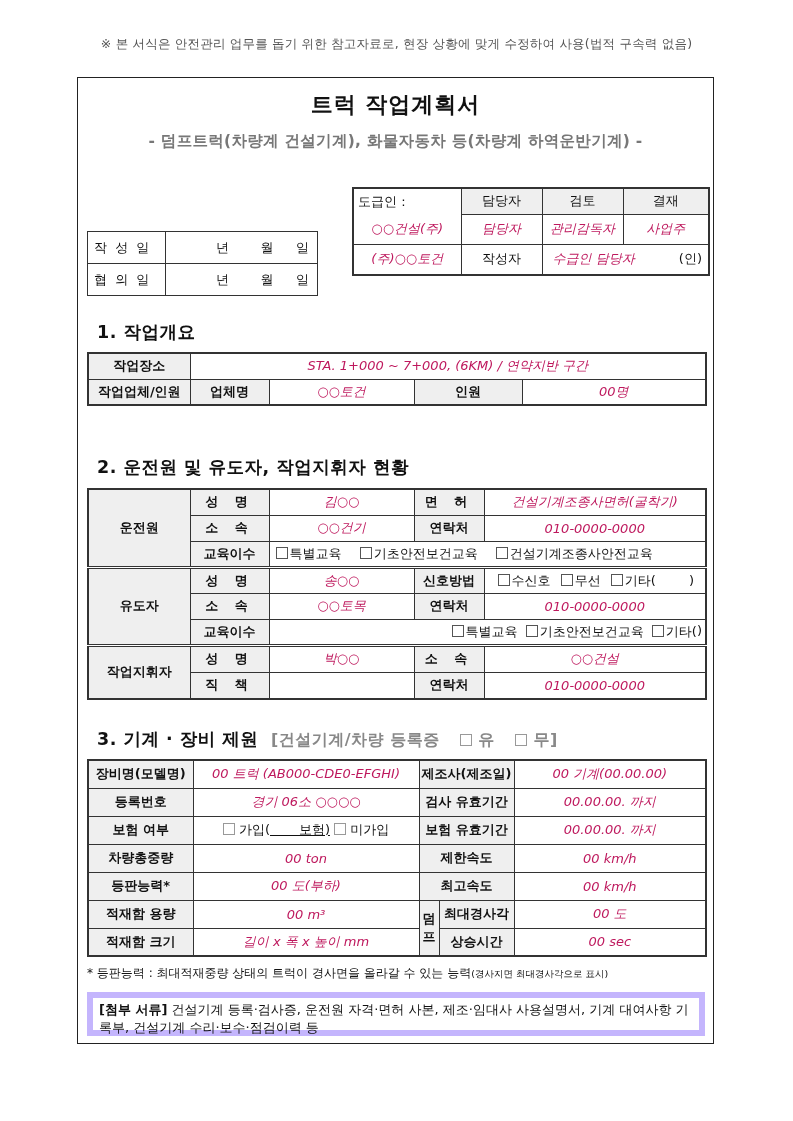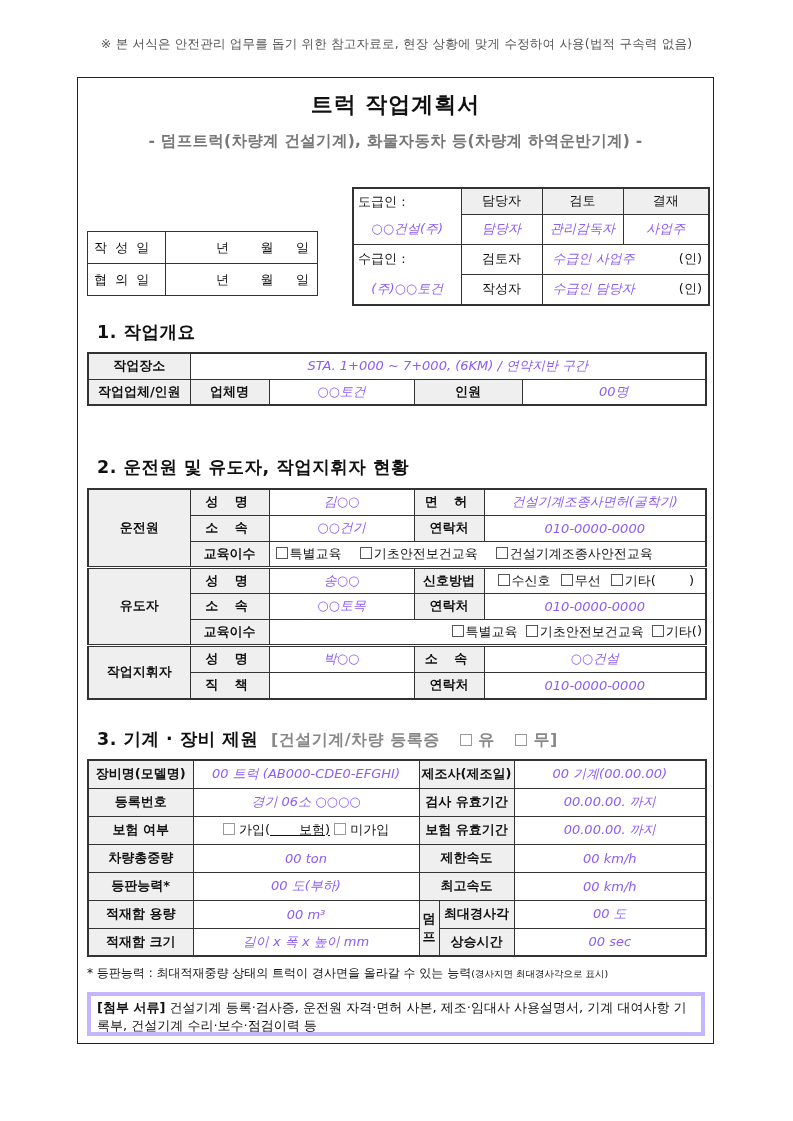--- a/index.html
+++ b/index.html
@@ -4,30 +4,30 @@
 <style>
   html,body{margin:0;padding:0;background:#fff;}
   body{width:793px;height:1121px;position:relative;font-family:"DejaVu Sans","Liberation Sans",sans-serif;color:#111;overflow:hidden;}
   .notice{position:absolute;top:36px;left:0;width:793px;text-align:center;font-size:12.5px;color:#555;letter-spacing:0.2px;}
   .frame{position:absolute;left:77px;top:77px;width:637px;height:967px;border:1px solid #222;box-sizing:border-box;}
   .title{position:absolute;top:90px;left:77px;width:637px;text-align:center;font-size:22px;font-weight:bold;letter-spacing:1px;}
   .subtitle{position:absolute;top:131px;left:77px;width:637px;text-align:center;font-size:15.5px;color:#777;font-weight:bold;letter-spacing:0.3px;}
   table{border-collapse:collapse;position:absolute;table-layout:fixed;}
   td{border:1px solid #333;padding:0;font-size:13px;text-align:center;vertical-align:middle;overflow:hidden;white-space:nowrap;}
   .hd{background:#efefef;font-weight:bold;}
-  .ph{color:#8b5cf6;font-style:italic;}
+  .ph{color:#be185d;font-style:italic;}
   .thick{border:2px solid #333;}
   .sec{position:absolute;left:97px;font-size:17.5px;font-weight:bold;letter-spacing:0.5px;}
   .sec .gray{color:#888;font-size:16px;font-weight:bold;}
   .lt{text-align:left;padding-left:4px;}
   .cb{display:inline-block;width:10px;height:10px;border:1px solid #555;vertical-align:-1px;margin-right:2px;}
   .cbg{display:inline-block;width:10px;height:10px;border:1px solid #999;vertical-align:-1px;}
   .footnote{position:absolute;left:87px;top:965px;font-size:12px;}
   .footnote small{font-size:9.5px;}
-  .attach{position:absolute;left:87px;top:992px;width:618px;height:44px;border:4px solid #c4b5fd;box-sizing:border-box;font-size:13px;padding:3px 6px;line-height:18px;}
+  .attach{position:absolute;left:87px;top:992px;width:618px;height:44px;border:6px solid #c4b5fd;box-sizing:border-box;font-size:13px;padding:3px 6px;line-height:18px;}
   .dblrow td{border-top:3px double #333;}
 </style>
 </head>
 <body>
 
 <div class="notice">※ 본 서식은 안전관리 업무를 돕기 위한 참고자료로, 현장 상황에 맞게 수정하여 사용(법적 구속력 없음)</div>
 <div class="frame"></div>
 <div class="title">트럭 작업계획서</div>
 <div class="subtitle">- 덤프트럭(차량계 건설기계), 화물자동차 등(차량계 하역운반기계) -</div>
 
@@ -69,28 +69,20 @@
     <td class="lt" style="border-bottom:none">도급인 :</td>
     <td class="hd" style="font-weight:normal">담당자</td>
     <td class="hd" style="font-weight:normal">검토</td>
     <td class="hd" style="font-weight:normal">결재</td>
   </tr>
   <tr style="height:30px">
     <td class="ph" style="border-top:none;font-style:italic">○○건설(주)</td>
     <td class="ph">담당자</td>
     <td class="ph">관리감독자</td>
     <td class="ph">사업주</td>
-  </tr>
-  <tr style="height:30px">
-    <td class="lt" style="border-bottom:none">수급인 :</td>
-    <td>검토자</td>
-    <td colspan="2" style="text-align:left;padding-left:10px">
-      <span class="ph">수급인 사업주</span>
-      <span style="float:right;padding-right:6px">(인)</span>
-    </td>
   </tr>
   <tr style="height:31px">
     <td class="ph" style="border-top:none">(주)○○토건</td>
     <td>작성자</td>
     <td colspan="2" style="text-align:left;padding-left:10px">
       <span class="ph">수급인 담당자</span>
       <span style="float:right;padding-right:6px">(인)</span>
     </td>
   </tr>
 </tbody>

